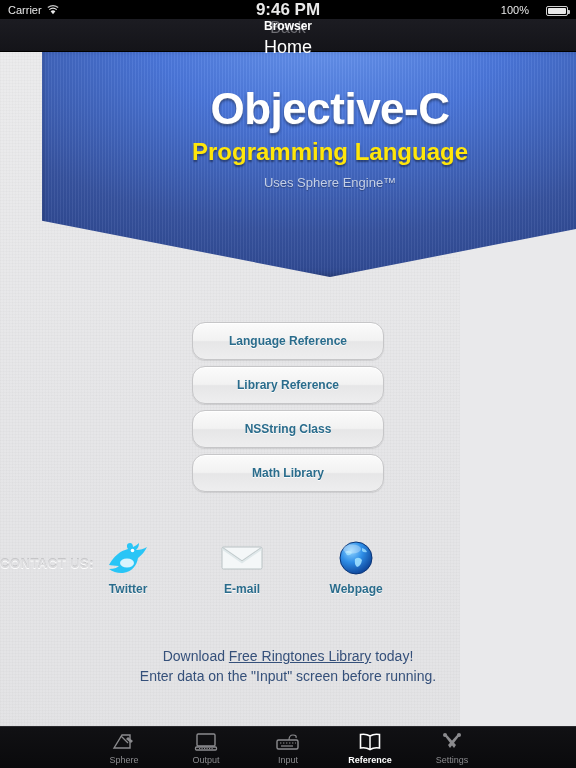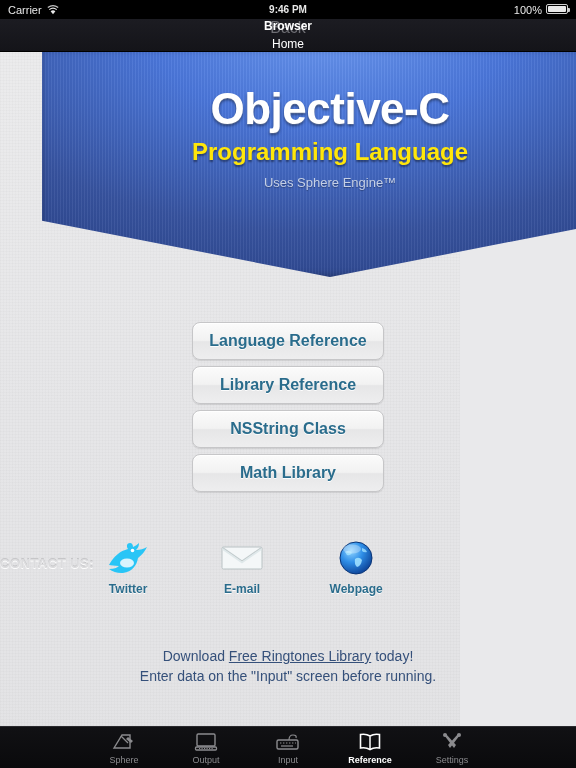--- a/index.html
+++ b/index.html
@@ -25,24 +25,24 @@
     background:#000;
     color:#e8e8e8;
     font-size:11px;
     display:flex; align-items:center;
     padding:0 8px;
   }
   #status-left { display:flex; align-items:center; gap:5px; }
   .wifi-icon { display:inline-block; width:12px; height:10px; position:relative; }
   #status-center {
     position:absolute; left:0; right:0; text-align:center;
-    font-weight:bold; font-size:10px; pointer-events:none;
+    font-weight:bold; font-size:17px; pointer-events:none;
   }
   #status-right {
-    margin-left:auto; display:flex; align-items:flex-start; gap:4px;
+    margin-left:auto; display:flex; align-items:flex-end; gap:17px;
     position:relative; z-index:2;
   }
   #battery-pct { font-size:11px; }
   .battery-icon {
     width:22px; height:10px; border:1px solid #cfcfcf; border-radius:2px;
     position:relative; background:transparent;
   }
   .battery-icon:after {
     content:''; position:absolute; right:-3px; top:3px;
     width:2px; height:4px; background:#cfcfcf; border-radius:0 1px 1px 0;
@@ -57,21 +57,21 @@
     position:absolute; top:19px; left:0; width:576px; height:33px;
     background:linear-gradient(180deg,#1c1c22 0%, #141419 100%);
     display:flex; align-items:center; justify-content:space-between;
     padding:0 16px;
     border-bottom:1px solid #000;
     flex-direction:column;
   }
   #nav-back { color:#6e6e74; font-size:16px; }
   #nav-title { color:#ffffff; font-size:12px; font-weight:bold;
     position:absolute; left:0; right:0; text-align:center; pointer-events:none; }
-  #nav-home { color:#ffffff; font-size:12px; position:relative; z-index:2; }
+  #nav-home { color:#ffffff; font-size:18px; position:relative; z-index:2; }
 
   
   #banner-wrap {
     position:absolute; top:52px; left:2px; width:576px; height:225px;margin-left:40px;
   }
   #banner {
     position:absolute; top:0; left:0; width:576px; height:225px;
     background:
       repeating-linear-gradient(90deg, rgba(255,255,255,0.055) 0px, rgba(255,255,255,0.055) 1px, rgba(0,0,0,0.03) 1px, rgba(0,0,0,0.03) 3px),
       radial-gradient(ellipse 90% 120% at 50% -10%, #6a97ef 0%, #4a76da 35%, #37539f 75%, #2c448c 100%);
@@ -99,24 +99,24 @@
   }
 
   
   #button-list {
     position:absolute; top:322px; left:192px; width:192px;
     display:flex; flex-direction:column; gap:6px;
   }
   .ref-button {
     height:38px; width:192px;
     border:1px solid #c6c6c8;
-    border-radius:8px;
+    border-radius:13px;
     background:linear-gradient(180deg,#fbfbfb 0%, #f2f2f2 48%, #e6e6e7 52%, #eeeeef 100%);
     color:#2a6c8c;
-    font-size:16px; font-weight:bold;
+    font-size:12px; font-weight:bold;
     display:flex; align-items:center; justify-content:center;
     box-shadow: 0 1px 1px rgba(0,0,0,0.10), inset 0 1px 0 rgba(255,255,255,0.95);
     text-shadow: 0 1px 0 rgba(255,255,255,0.9);
   }
 
   
   #contact-section {
     position:absolute; top:530px; left:0; width:576px;
     display:flex; flex-direction:row; align-items:center;
   }

